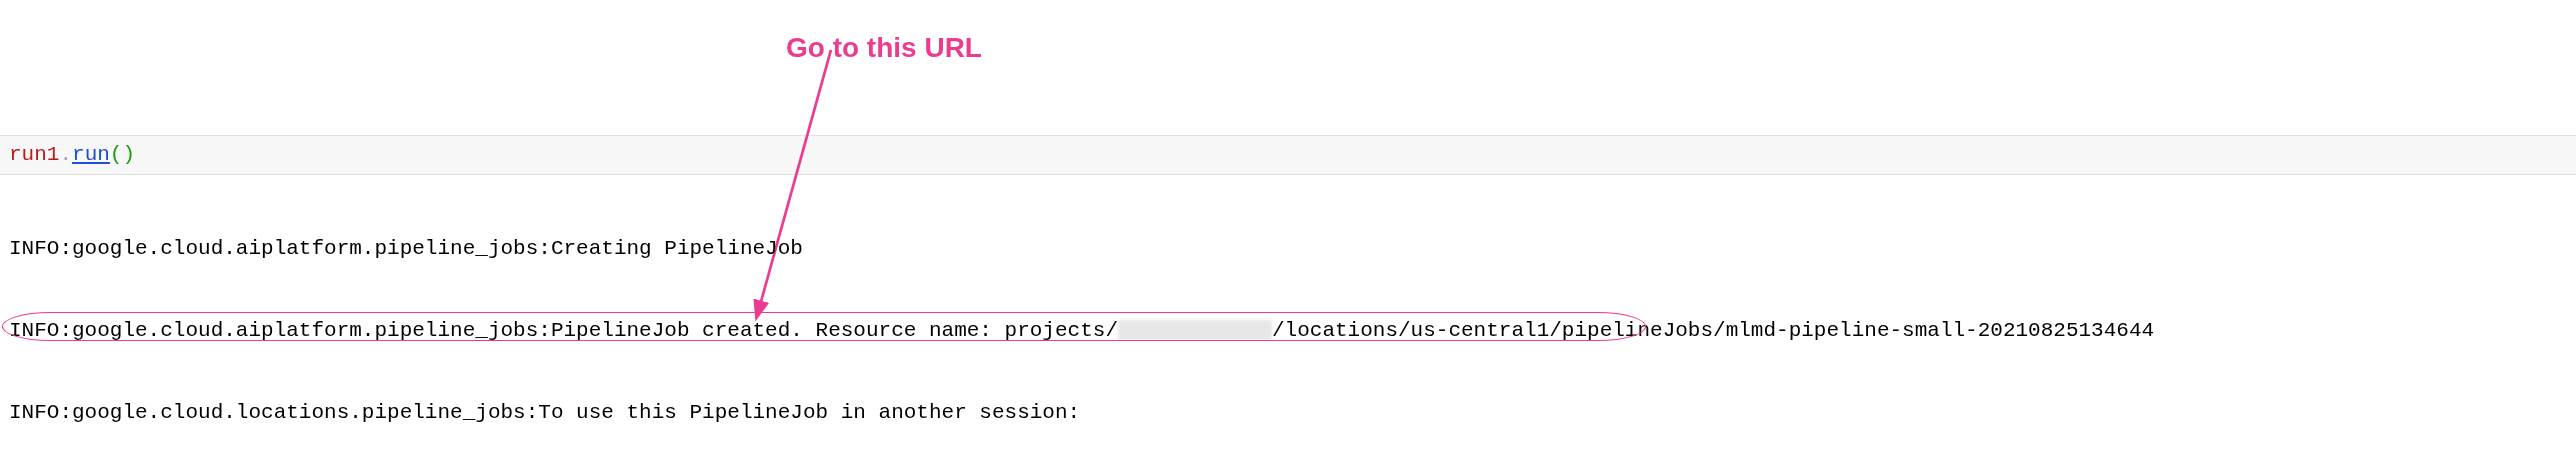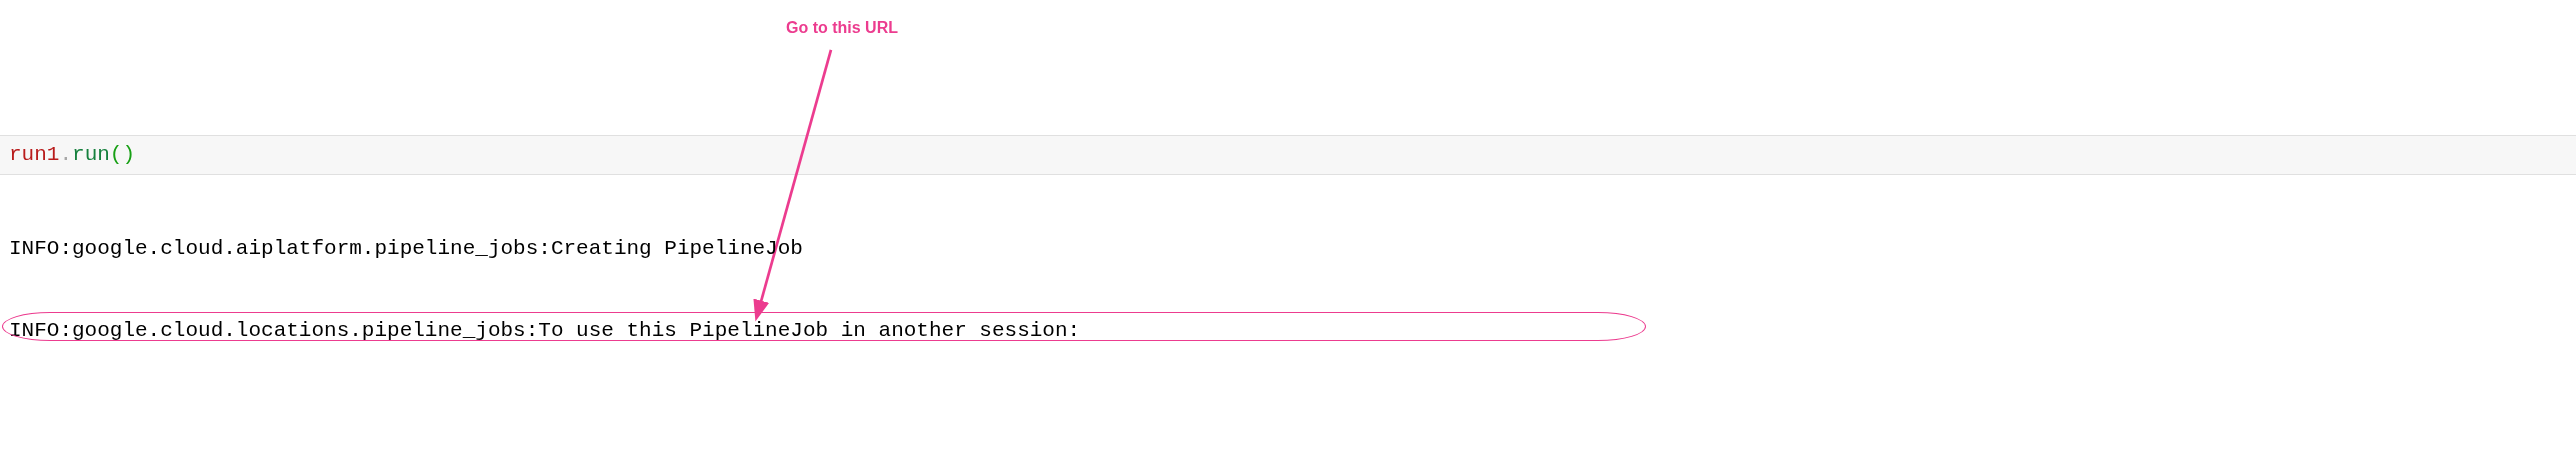--- a/index.html
+++ b/index.html
@@ -8,45 +8,45 @@
     font-size: 21px;
     line-height: 1.3;
     background: #ffffff;
     width: 2576px;
     height: 452px;
     overflow: hidden;
     position: relative;
   }
   .annotation-label {
     position: absolute;
-    top: 18px;
+    top: 30px;
     left: 786px;
     font-family: "Helvetica Neue", Arial, sans-serif;
     font-weight: 700;
-    font-size: 16px;
+    font-size: 28px;
     color: #ec3c8f;
   }
   .arrow-layer {
     position: absolute;
     top: 0;
     left: 0;
     pointer-events: none;
   }
   .code-cell {
     margin-top: 135px;
     background: #f7f7f7;
     border-top: 0.9px solid #e0e0e0;
     border-bottom: 0.9px solid #e0e0e0;
     padding: 5.4px 9px;
     font-family: Menlo, Monaco, "Courier New", monospace;
     font-size: 21px;
   }
   .code-cell .obj { color: #b91c1c; }
   .code-cell .dot { color: #a8a8a8; }
-  .code-cell .fn  { color: #15803d; }
+  .code-cell .fn  { color: #1d4ed8; text-decoration: underline; }
   .code-cell .paren { color: #18a015; }
   .output {
     padding: 5.4px 9px;
     font-family: Menlo, Monaco, "Courier New", monospace;
     font-size: 21px;
     white-space: pre;
     color: #000;
     position: relative;
   }
   .out-line { display: block; white-space: pre; }
@@ -79,20 +79,21 @@
   </defs>
   <line x1="920" y1="55" x2="838" y2="350" stroke="#ec3c8f" stroke-width="3" marker-end="url(#arrowhead)"></line>
 </svg>
 
 <div class="code-cell">
   <span class="obj">run1</span><span class="dot">.</span><span class="fn">run</span><span class="paren">(</span><span class="paren">)</span>
 </div>
 
 <div class="output">
   <span class="out-line">INFO:google.cloud.aiplatform.pipeline_jobs:Creating PipelineJob</span>
+  <span class="out-line"><span>INFO:google.cloud.aiplatform.pipeline_jobs:PipelineJob created. Resource name: projects/</span><span class="redacted"></span><span>/locations/us-central1/pipelineJobs/mlmd-pipeline-small-20210825134644</span></span>
   <span class="out-line">INFO:google.cloud.locations.pipeline_jobs:To use this PipelineJob in another session:</span>
   
   
   
   
   
 
   
   <div class="url-circle" style="left:1.8px; top:137px; width:1644px; height:29px;"></div>
 </div>

